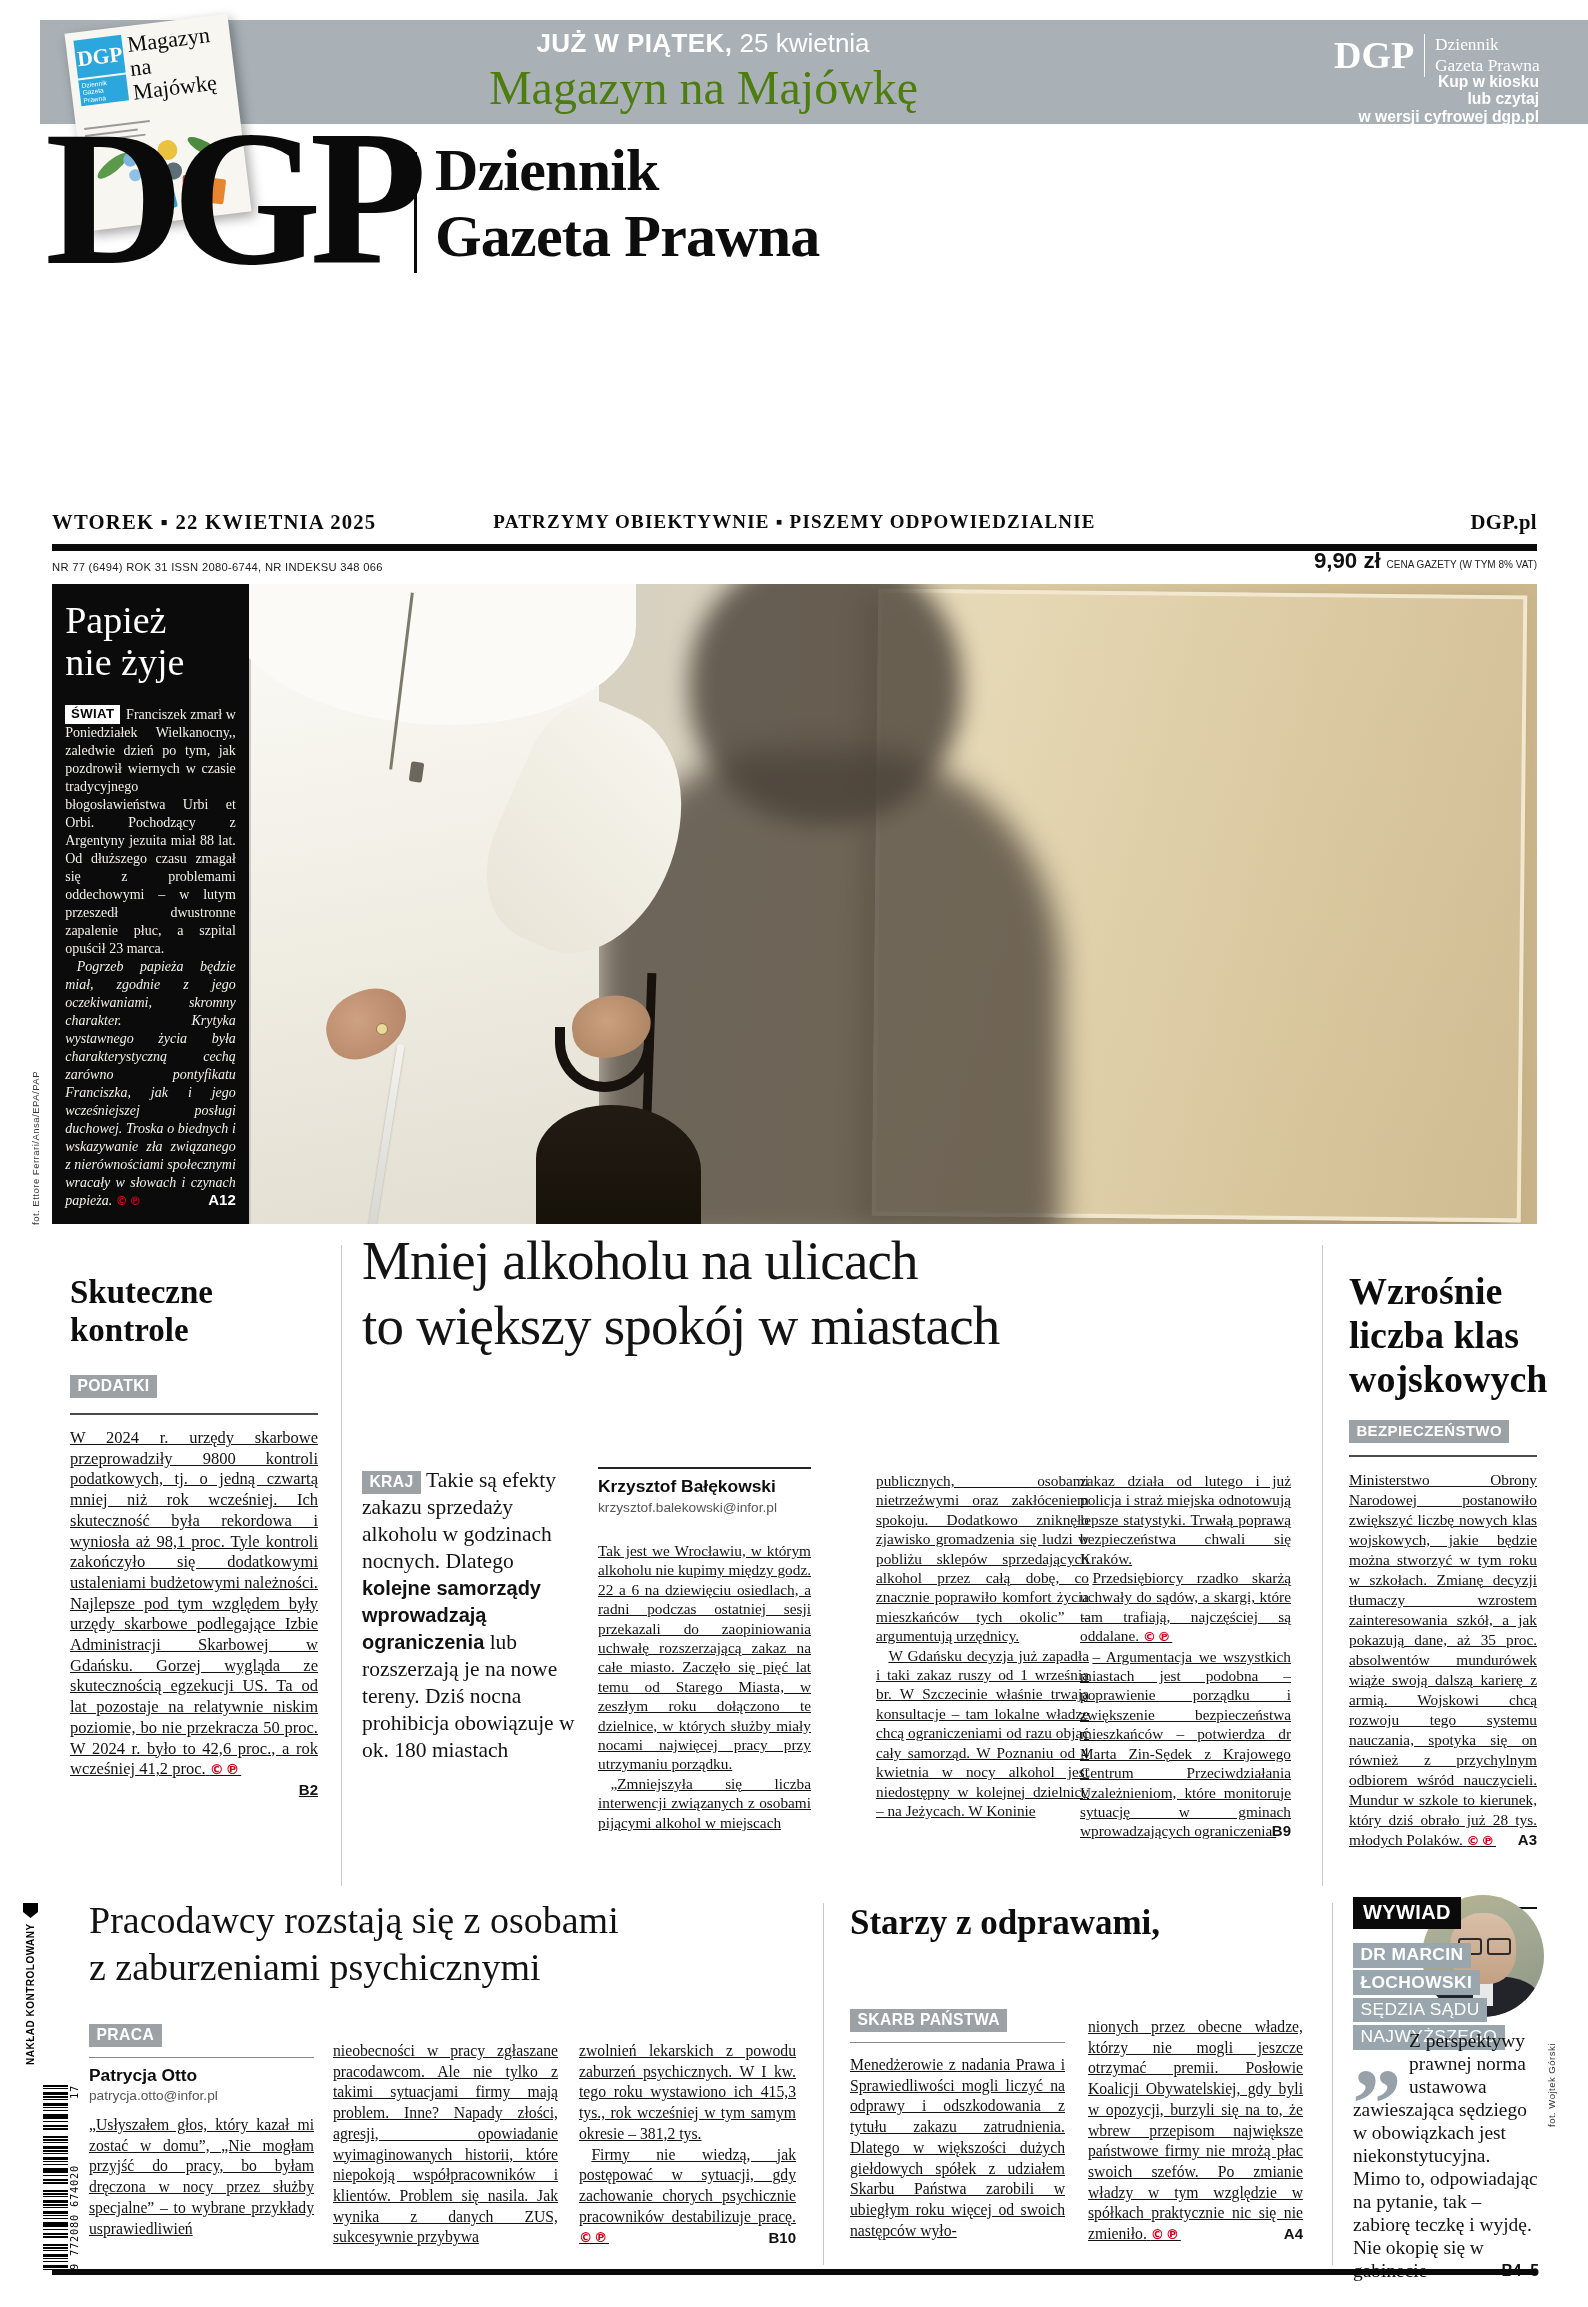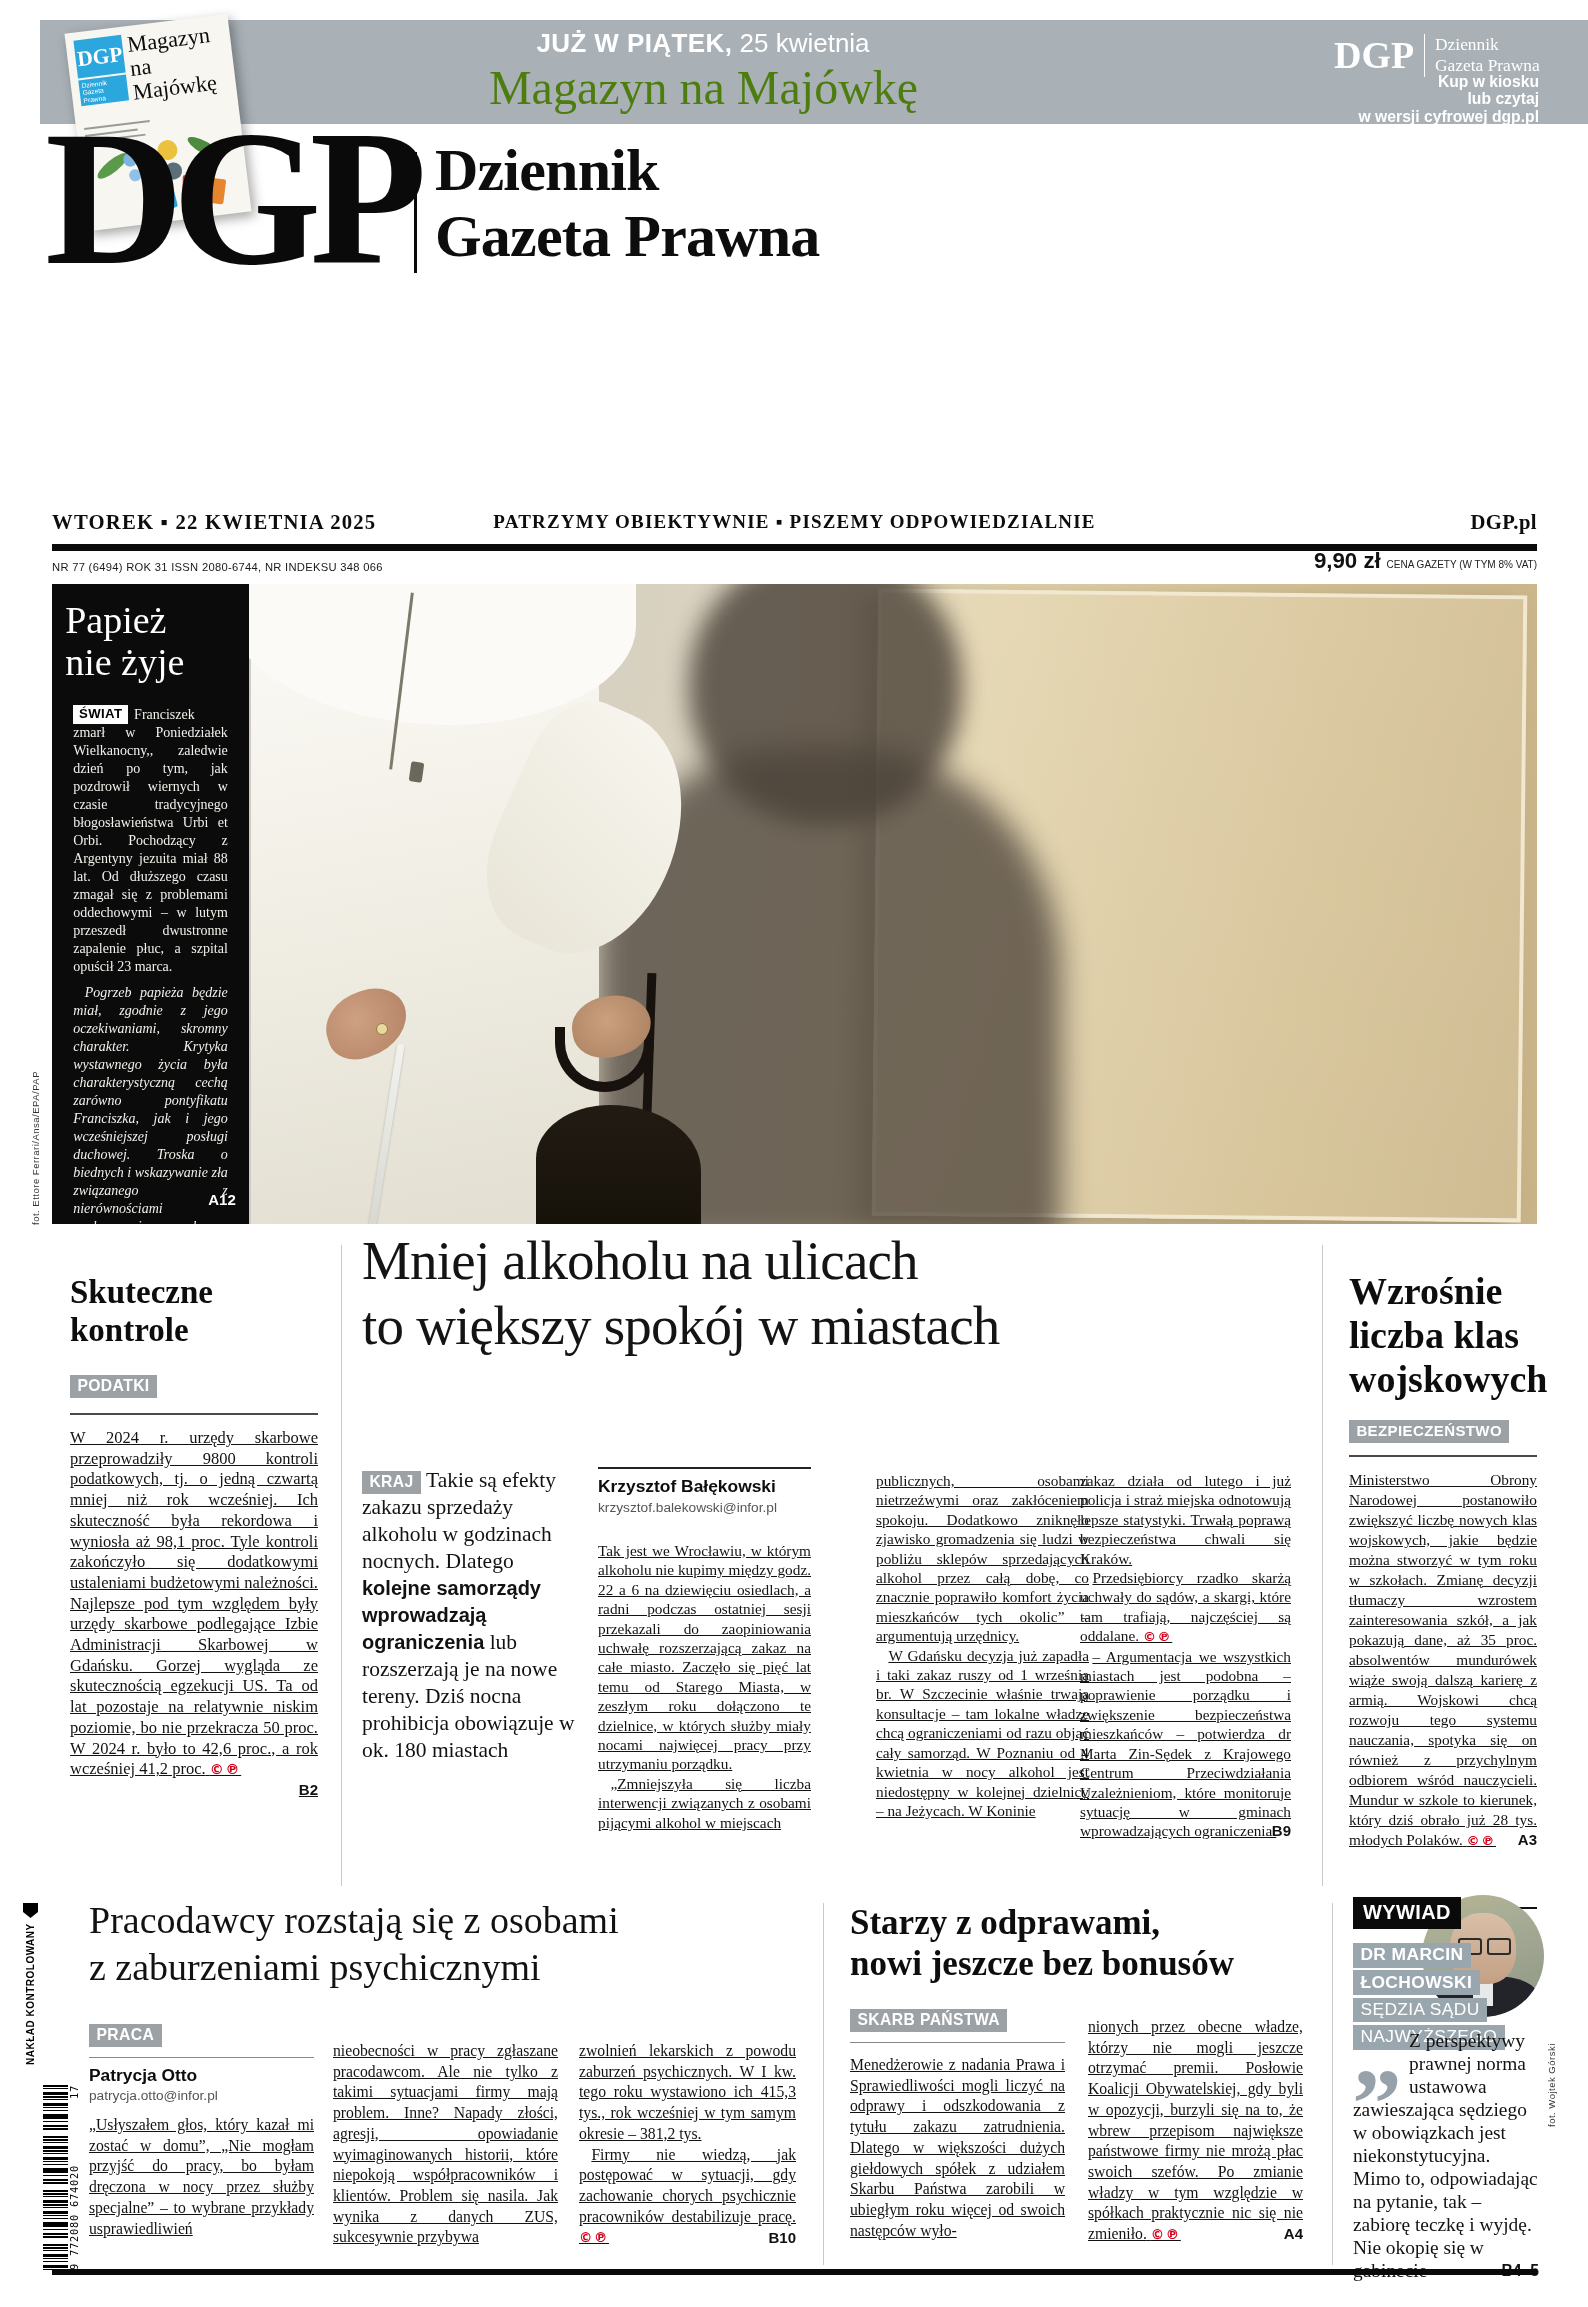--- a/index.html
+++ b/index.html
@@ -70,21 +70,21 @@
           border-radius:50% 50% 55% 45%;transform:rotate(-8deg);}
   .umb-hook{left:503px;top:443px;width:99px;height:65px;border:10.8px solid #17120d;border-top:none;
             border-radius:0 0 50px 50px;box-sizing:border-box;}
   .umb-shaft{left:591px;top:389px;width:9px;height:252px;background:#17120d;transform:rotate(2deg);}
   .umb-canopy{left:484px;top:521px;width:165px;height:119px;background:linear-gradient(#221b14,#171209);
               border-radius:45% 55% 0 0;}
 
   .leadbox{left:0;top:0;width:197px;height:640px;background:#0b0b0b;padding:15px 13.2px;box-sizing:border-box;}
   .lead-hl{color:#fff;font-size:38px;line-height:42px;font-weight:500;margin-bottom:21.5px;}
   .lead-body{color:#f2f1ec;font-size:14px;line-height:18px;text-align:justify;}
-  .lead-body p{margin:8px;}
+  .lead-body p{margin:0;}
   .lead-body p+p{text-indent:11.6px;font-style:italic;}
   .badge{display:inline-block;background:#9ca1a6;color:#fff;font-family:"Liberation Sans",sans-serif;
          font-weight:bold;font-size:15.7px;line-height:15.7px;padding:3.3px 7.4px 4.1px;letter-spacing:0.4px;vertical-align:baseline;}
   .badge-white{background:#fff;color:#000;font-size:13.2px;padding:1.7px 5.8px 2.5px;margin-right:5.8px;}
   .cp{color:#d40019;font-weight:bold;font-family:"DejaVu Sans",sans-serif;font-size:.85em;letter-spacing:1.7px;white-space:nowrap;}
   .pref{position:absolute;right:0;bottom:0.8px;font-family:"Liberation Sans",sans-serif;font-weight:bold;font-size:15px;color:#111;}
   .leadbox .pref{right:13.2px;bottom:16.5px;color:#fff;}
 
   .vtext{writing-mode:vertical-rl;transform:rotate(180deg);font-family:"Liberation Sans",sans-serif;
          font-size:9.5px;color:#333;letter-spacing:0.5px;}
@@ -299,21 +299,20 @@
     <p>nieobecności w pracy zgłaszane pracodawcom. Ale nie tylko z takimi sytuacjami firmy mają problem. Inne? Napady złości, agresji, opowiadanie wyimaginowanych historii, które niepokoją współpracowników i klientów. Problem się nasila. Jak wynika z danych ZUS, sukcesywnie przybywa</p>
   </div>
   <div class="col" style="left:579px;top:2041px;width:217px;font-size:15.7px;line-height:20.7px;">
     <p>zwolnień lekarskich z powodu zaburzeń psychicznych. W I kw. tego roku wystawiono ich 415,3 tys., rok wcześniej w tym samym okresie – 381,2 tys.</p>
     <p><span>Firmy nie wiedzą, jak postępować w sytuacji, gdy zachowanie chorych psychicznie pracowników destabilizuje pracę.</span> <span class="cp">©℗</span></p>
     <span class="pref">B10</span>
   </div>
 
   <div class="abs h-trea">
     <div>Starzy z odprawami,</div>
-    <div>nowi jeszcze bez bonusów</div>
   </div>
   <div class="abs" style="left:850px;top:2009px;"><span class="badge">SKARB PAŃSTWA</span></div>
   <div class="abs thin-rule" style="left:850px;top:2042px;width:215px;background:#888;height:0.8px;"></div>
   <div class="col" style="left:850px;top:2055px;width:215px;font-size:15.7px;line-height:20.7px;">
     <p>Menedżerowie z nadania Prawa i Sprawiedliwości mogli liczyć na odprawy i odszkodowania z tytułu zakazu zatrudnienia. Dlatego w większości dużych giełdowych spółek z udziałem Skarbu Państwa zarobili w ubiegłym roku więcej od swoich następców wyło-</p>
   </div>
   <div class="col" style="left:1088px;top:2017px;width:215px;font-size:15.7px;line-height:20.7px;">
     <p><span>nionych przez obecne władze, którzy nie mogli jeszcze otrzymać premii. Posłowie Koalicji Obywatelskiej, gdy byli w opozycji, burzyli się na to, że wbrew przepisom największe państwowe firmy nie mrożą płac swoich szefów. Po zmianie władzy w tym względzie w spółkach praktycznie nic się nie zmieniło.</span> <span class="cp">©℗</span></p>
     <span class="pref">A4</span>
   </div>

